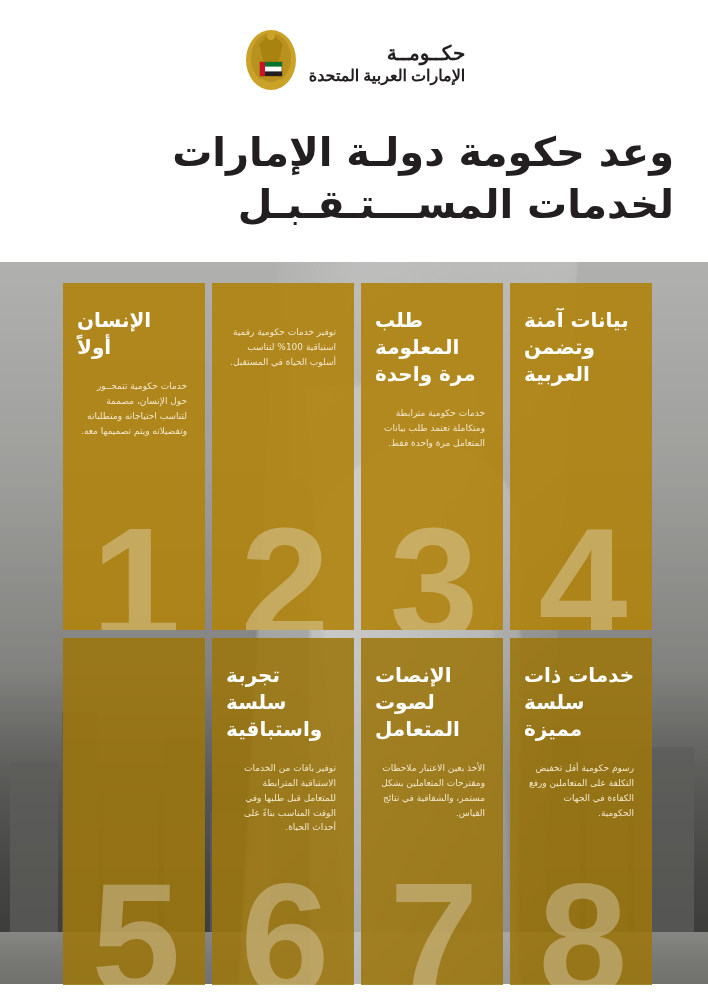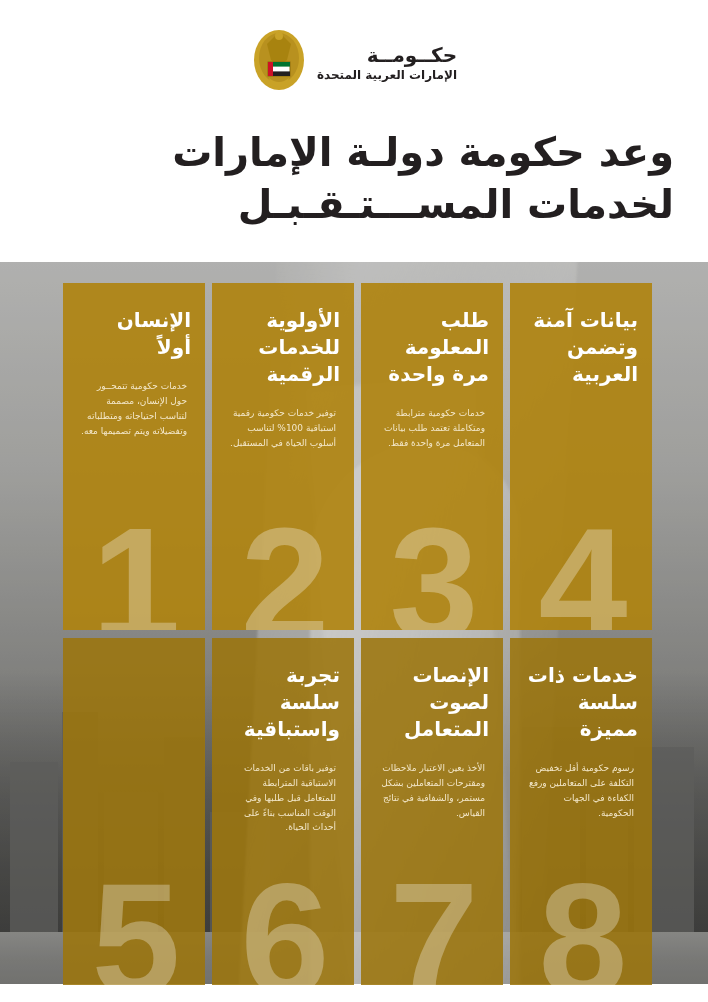--- a/index.html
+++ b/index.html
@@ -21,36 +21,37 @@
     flex-direction:column;
     align-items:center;
   }
   .emblem-row{
     display:flex;
     flex-direction:row-reverse;
     align-items:center;
     justify-content:center;
     gap:10px;
     margin-top:26px;
+    font-family:Liberation Serif, serif;
   }
   .emblem{
     width:56px;height:74px;
     position:relative;
   }
   .emblem svg{display:block;}
   .gov-text{
     text-align:right;
     line-height:1.25;
     color:#231f20;
   }
   .gov-text .l1{
     font-size:20px;font-weight:bold;letter-spacing:1px;
   }
   .gov-text .l2{
-    font-size:12px;font-weight:bold;
+    font-size:16px;font-weight:bold;
   }
   .title{
     margin-top:26px;
     color:#231f20;
     font-weight:bold;
     font-size:40px;
     line-height:1.30;
     letter-spacing:0px;
     width:640px;
   }
@@ -127,21 +128,21 @@
     box-sizing:border-box;
     padding:24px 14px 0 14px;
     color:#ffffff;
   }
   .card.dim{background:rgba(156,117,12,0.88);}
   .card h3{
     margin:0;
     font-size:20px;
     font-weight:bold;
     line-height:1.35;
-    text-align:right;
+    text-align:left;
     letter-spacing:0;
   }
   .card p{
     margin:18px 4px 0 4px;
     font-size:9px;
     line-height:1.65;
     color:#f3e7c9;
   }
   .num{
     position:absolute;
@@ -222,21 +223,20 @@
       <div class="num">4</div>
     </div>
 
     <div class="card">
       <h3>طلب المعلومة مرة واحدة</h3>
       <p>خدمات حكومية مترابطة ومتكاملة تعتمد طلب بيانات المتعامل مرة واحدة فقط.</p>
       <div class="num">3</div>
     </div>
 
     <div class="card">
-      <h3>الأولوية للخدمات الرقمية</h3>
       <p>توفير خدمات حكومية رقمية استباقية 100% لتناسب أسلوب الحياة في المستقبل.</p>
       <div class="num">2</div>
     </div>
 
     <div class="card">
       <h3>الإنسان أولاً</h3>
       <p>خدمات حكومية تتمحــور حول الإنسان، مصممة لتناسب احتياجاته ومتطلباته وتفضيلاته ويتم تصميمها معه.</p>
       <div class="num">1</div>
     </div>
 

